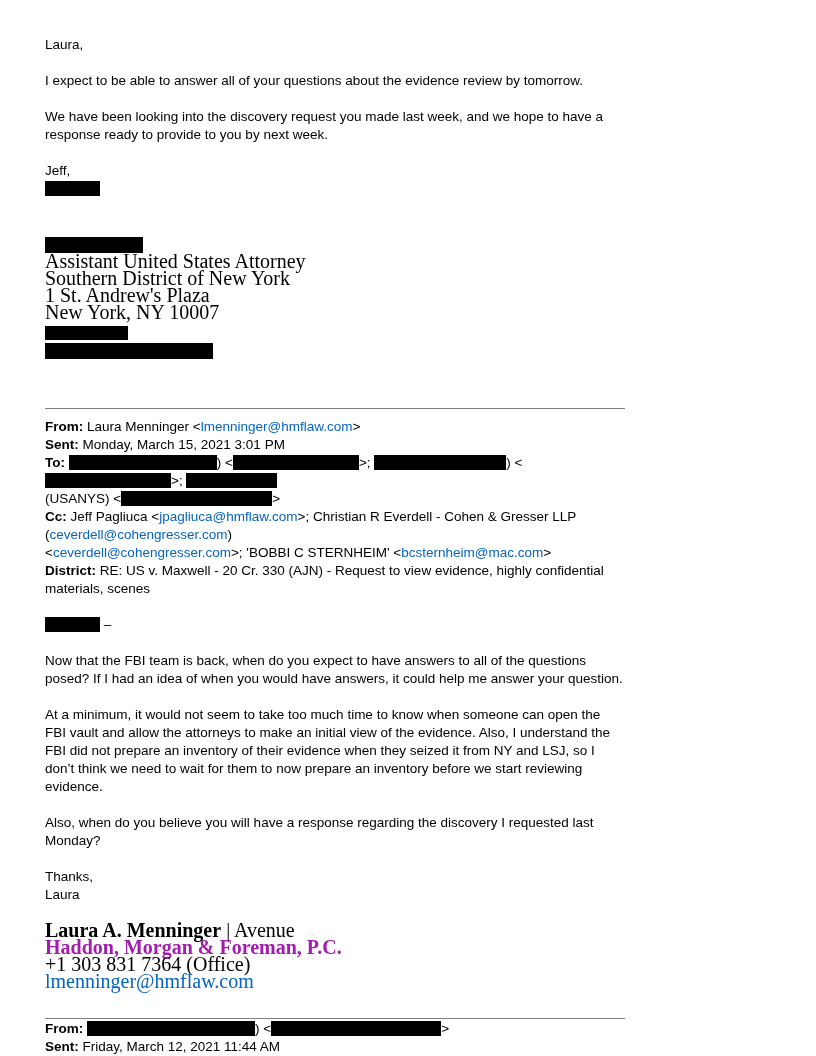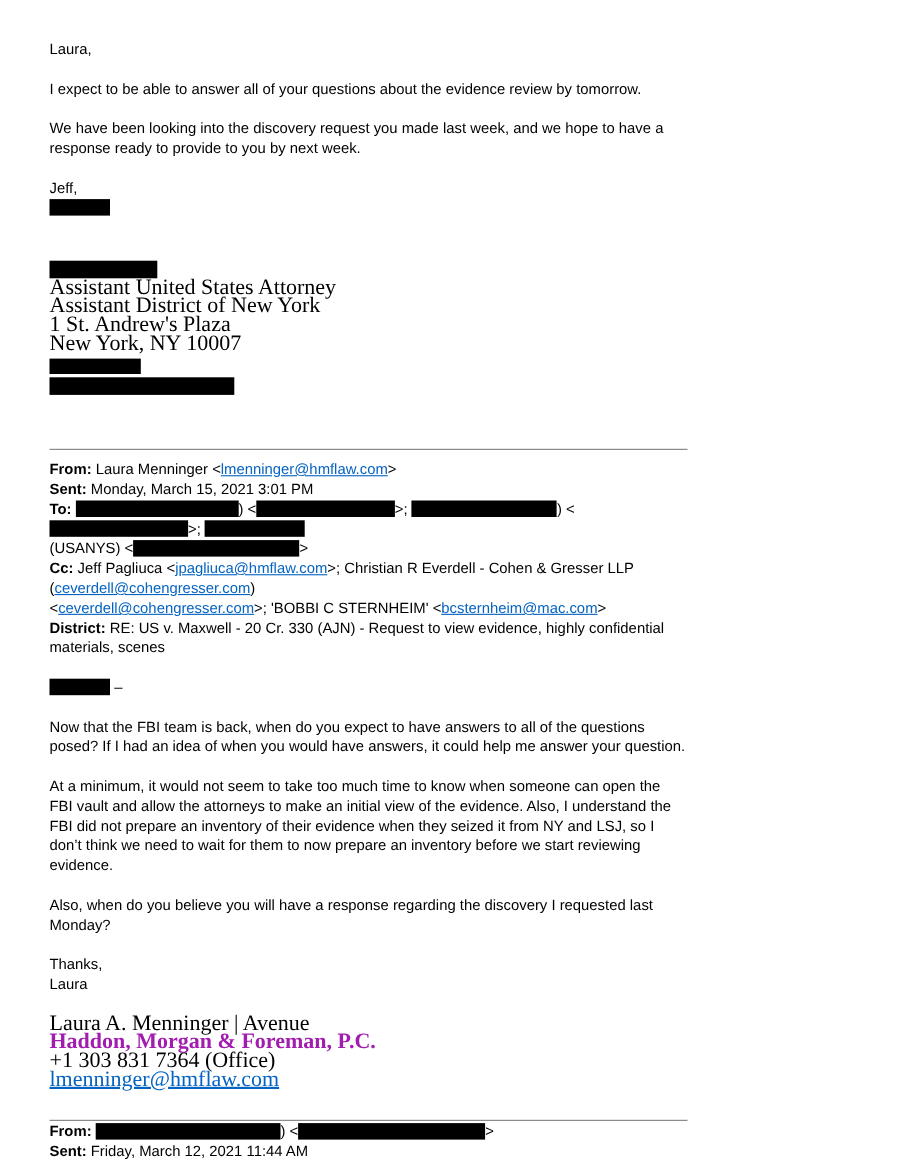--- a/index.html
+++ b/index.html
@@ -3,49 +3,49 @@
 <meta charset="utf-8">
 <style>
   html,body { margin:0; padding:0; background:#fff; }
   body { width:816px; height:1056px; overflow:hidden; color:#000; }
   .page { box-sizing:border-box; width:668px; height:1056px; padding:36px 43px 0 45px; background:#fff; }
   .sans  { font-family:"Liberation Sans", sans-serif; font-size:13.5px; line-height:18px; }
   .serif { font-family:"Liberation Serif", serif; font-size:20px; line-height:17px; }
   p, .line { margin:0; }
   .para { margin:0 0 18px 0; }
   b, .b { font-weight:bold; }
-  a { color:#0563C1; text-decoration:underline; cursor:pointer; }
+  a { color:#0563C1; cursor:pointer; }
   .redact { display:inline-block; background:#000; height:15px; vertical-align:text-bottom; }
   .serif .redact { height:16px; }
   .rule { border:0; border-top:1px solid #7f7f7f; height:0; margin:0; }
   .rule1 { margin:49px 0 9px 0; }
   .rule2 { margin:28px 0 1px 0; }
   .sig1 { margin-top:36px; }
   .sig2 { margin-top:18px; }
   .firm { color:#a21caf; font-weight:bold; }
   .body2 { margin-top:18px; }
-  .name-bold { font-weight:normal; }
+  .name-bold { font-weight:bold; }
 </style>
 </head>
 <body>
 
 <div class="page">
 
   <div class="sans">
     <p class="para">Laura,</p>
     <p class="para">I expect to be able to answer all of your questions about the evidence review by tomorrow.</p>
     <p class="para">We have been looking into the discovery request you made last week, and we hope to have a response ready to provide to you by next week.</p>
     <div class="line">Jeff,</div>
     <div class="line"><span class="redact" style="width:55px"></span></div>
   </div>
 
   <div class="serif sig1">
     <div class="line"><span class="redact" style="width:98px"></span></div>
     <div class="line">Assistant United States Attorney</div>
-    <div class="line">Assistant District of New York</div>
+    <div class="line">Southern District of New York</div>
     <div class="line">1 St. Andrew's Plaza</div>
     <div class="line">New York, NY 10007</div>
     <div class="line"><span class="redact" style="width:83px;height:14px"></span></div>
     <div class="line"><span class="redact" style="width:168px"></span></div>
   </div>
 
   <hr class="rule rule1">
 
   <div class="sans">
     <div class="line"><b>From:</b> <span>Laura Menninger</span> <span>&lt;</span><a>lmenninger@hmflaw.com</a><span>&gt;</span></div>

